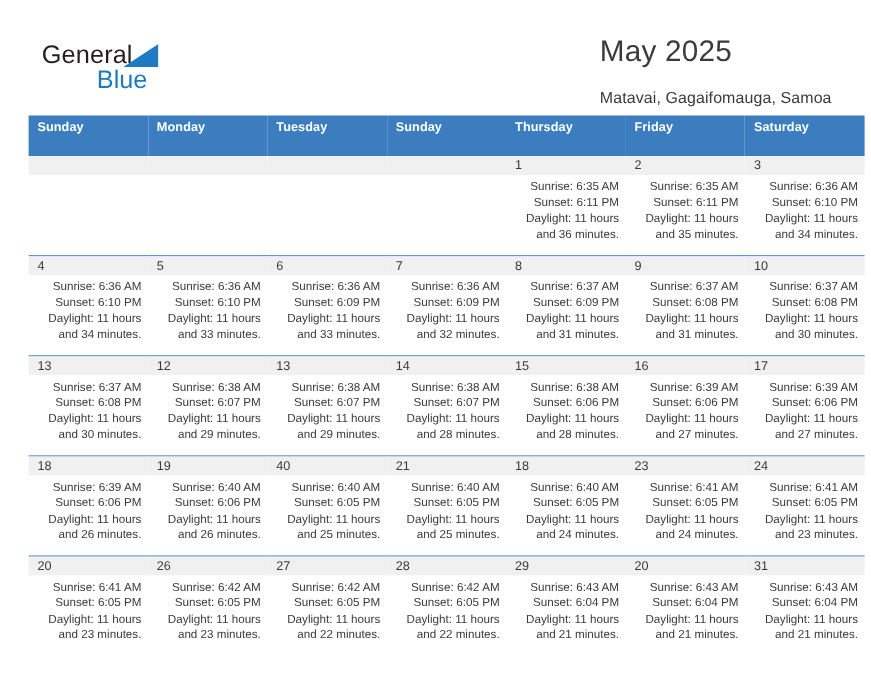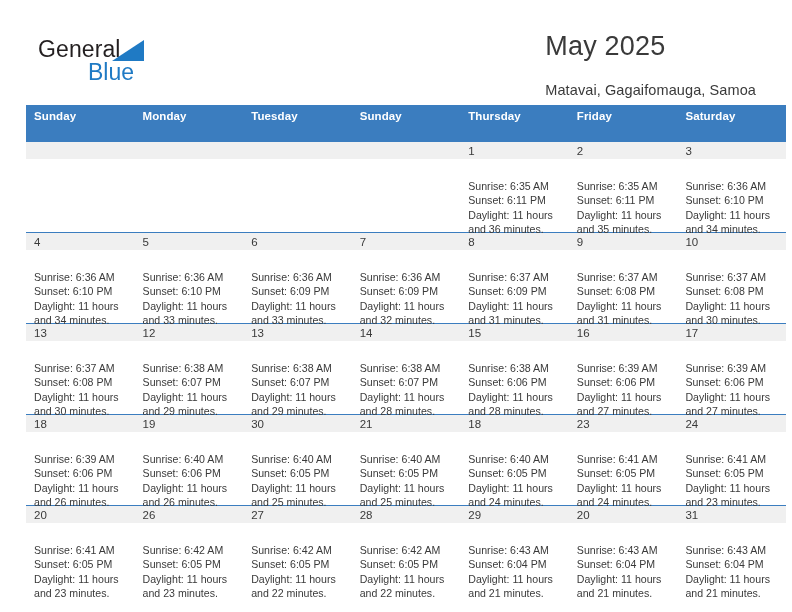--- a/index.html
+++ b/index.html
@@ -122,24 +122,25 @@
   .daynum-band {
     background: #f0f0f0;
     height: 17px;
     padding: 1px 0 0 8px;
     font-size: 11.5px;
     color: #3a3a3a;
     box-sizing: border-box;
     line-height: 16px;
   }
   .cell-lines {
-    padding: 20px 6px 0 8px;
+    padding: 4px 6px 0 8px;
     font-size: 10.6px;
     line-height: 14.4px;
     color: #3a3a3a;
+    text-align: right;
   }
   .cell-lines div {
     white-space: nowrap;
     overflow: hidden;
   }
   td.empty .daynum-band {
     background: #f0f0f0;
   }
 </style>
 </head>
@@ -415,21 +416,21 @@
                 <div class="cell-lines">
                   <div>Sunrise: 6:40 AM</div>
                   <div>Sunset: 6:06 PM</div>
                   <div>Daylight: 11 hours</div>
                   <div>and 26 minutes.</div>
                 </div>
               </div>
             </td>
             <td class="">
               <div class="cell-inner">
-                <div class="daynum-band">30</div>
+                <div class="daynum-band">40</div>
                 <div class="cell-lines">
                   <div>Sunrise: 6:40 AM</div>
                   <div>Sunset: 6:05 PM</div>
                   <div>Daylight: 11 hours</div>
                   <div>and 25 minutes.</div>
                 </div>
               </div>
             </td>
             <td class="">
               <div class="cell-inner">

